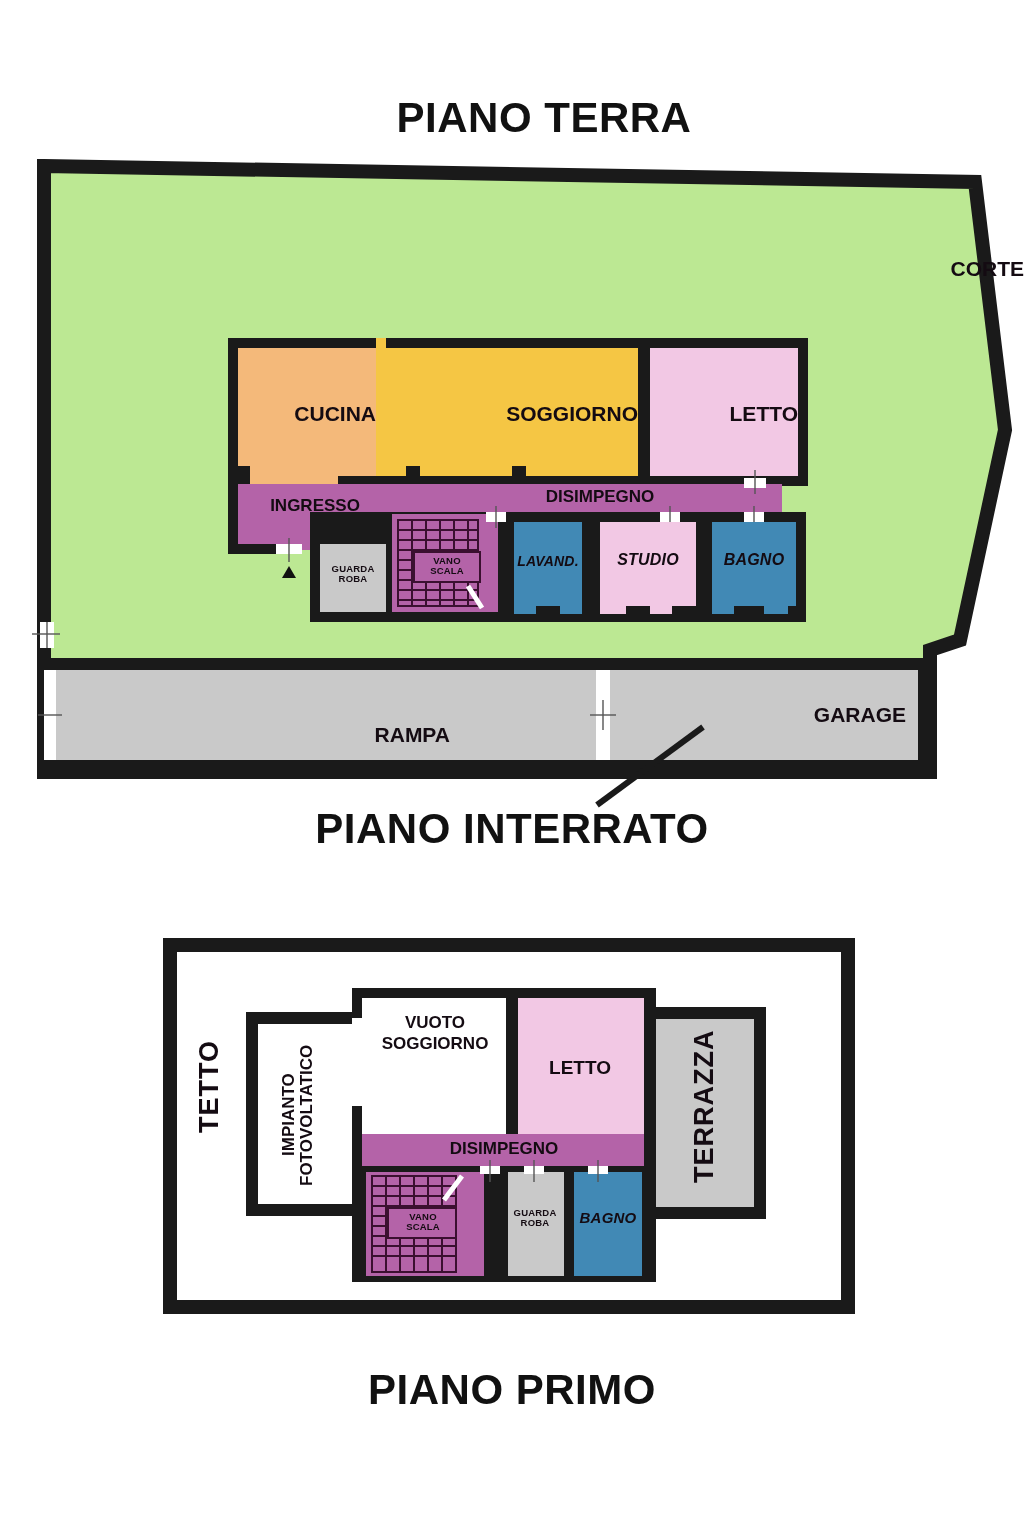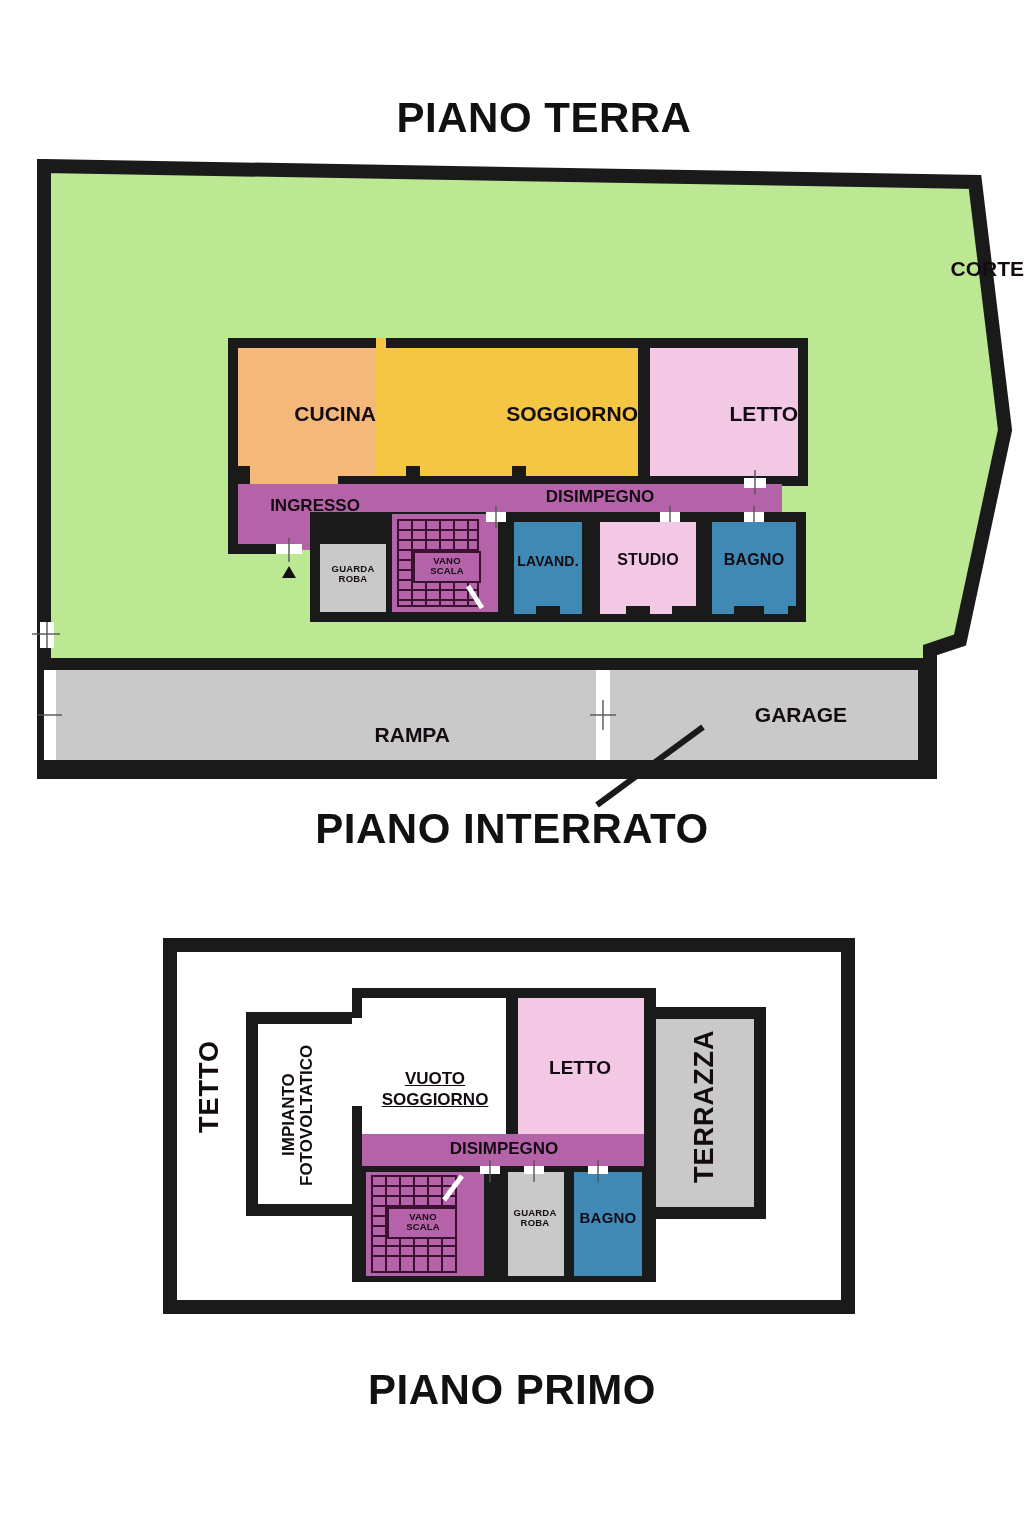--- a/index.html
+++ b/index.html
@@ -12,21 +12,21 @@
   #title-interrato{top:805px;font-size:42px;left:0;text-align:center;}
   #title-primo{top:1366px;font-size:42px;}
 
   .svgwrap{position:absolute;left:0;top:0;}
 
   
   .lbl{position:absolute;font-weight:bold;color:#140b12;text-align:center;
        line-height:1.05;white-space:nowrap;pointer-events:none;}
   .lbl.big{font-size:21px;text-align:right;}
   .lbl.mid{font-size:17px;}
-  .lbl.sm{font-size:11px;letter-spacing:.2px;}
+  .lbl.sm{font-size:11px;letter-spacing:.2px;font-style:italic;}
   .lbl.xs{font-size:9.5px;letter-spacing:.2px;}
   .lbl.vert{writing-mode:vertical-rl;transform:rotate(180deg);}
   .lbl.vert.big{font-size:27px;letter-spacing:1px;}
   .lbl.vert.mid{font-size:17px;}
 </style>
 </head>
 <body>
 
 <div class="title" id="title-terra">PIANO TERRA</div>
 
@@ -149,21 +149,21 @@
 <div class="lbl xs" style="left:414px;width:66px;top:556px;">
   <span>VANO</span><br>
   <span>SCALA</span>
 </div>
 
 <div class="lbl sm" style="left:508px;width:80px;top:554px;font-size:14px;">LAVAND.</div>
 <div class="lbl sm" style="left:600px;width:96px;top:552px;font-size:16px;">STUDIO</div>
 <div class="lbl sm" style="left:710px;width:88px;top:552px;font-size:16px;">BAGNO</div>
 
 <div class="lbl big" style="left:200px;width:250px;top:724px;">RAMPA</div>
-<div class="lbl big" style="left:637px;width:210px;top:704px;">GARAGE</div>
+<div class="lbl big" style="left:696px;width:210px;top:704px;">GARAGE</div>
 
 <div class="svgwrap" style="top:0;">
 <svg width="1024" height="1536" viewBox="0 0 1024 1536" xmlns="http://www.w3.org/2000/svg">
 
   <rect x="170" y="945" width="678" height="362" fill="#FFFFFF" stroke="#1A1A1A" stroke-width="14"></rect>
 
   <rect x="252" y="1018" width="150" height="192" fill="#FFFFFF" stroke="#1A1A1A" stroke-width="12"></rect>
 
   <rect x="352" y="988" width="304" height="290" fill="#1A1A1A"></rect>
 
@@ -223,21 +223,21 @@
 </svg>
 </div>
 
 <div class="lbl vert big" style="left:195px;top:1040px;height:160px;">TETTO</div>
 
 <div class="lbl vert mid" style="left:280px;top:1025px;height:180px;">
   <span>IMPIANTO</span><br>
   <span>FOTOVOLTATICO</span>
 </div>
 
-<div class="lbl mid" style="left:360px;width:150px;top:1068px;line-height:1.25;text-decoration:underline;">
+<div class="lbl mid" style="left:360px;width:150px;top:1012px;line-height:1.25;">
   <span>VUOTO</span><br>
   <span>SOGGIORNO</span>
 </div>
 
 <div class="lbl mid" style="left:516px;width:128px;top:1058px;font-size:19px;">LETTO</div>
 
 <div class="lbl vert big" style="left:690px;top:1030px;height:168px;">TERRAZZA</div>
 
 <div class="lbl mid" style="left:362px;width:284px;top:1140px;">DISIMPEGNO</div>
 

